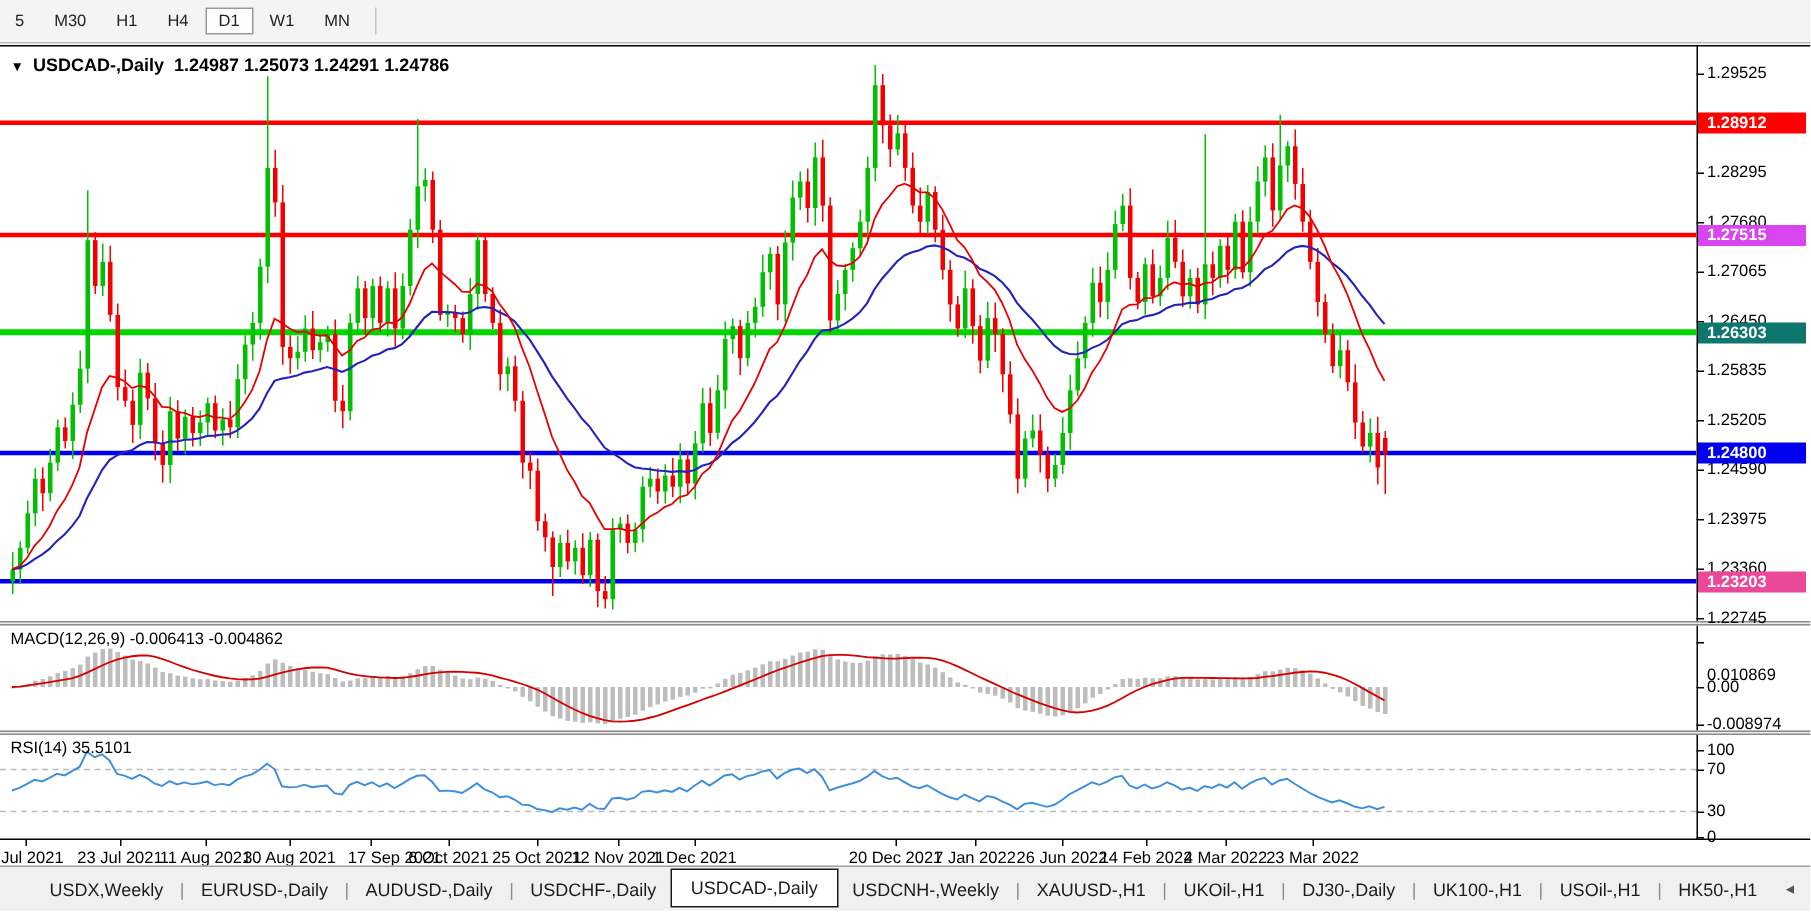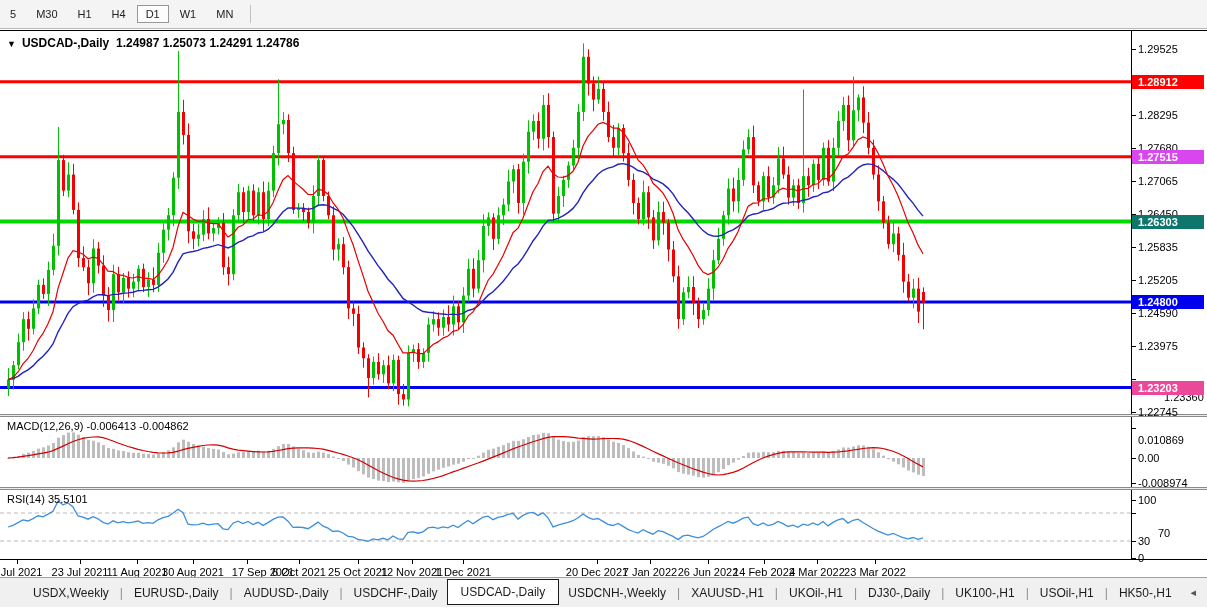--- a/index.html
+++ b/index.html
@@ -651,38 +651,38 @@
     <div class="ptick" style="top: 208px;">1.26450</div>
     <div class="pdash" style="top: 247px;"></div>
     <div class="ptick" style="top: 241px;">1.25835</div>
     <div class="pdash" style="top: 280px;"></div>
     <div class="ptick" style="top: 274px;">1.25205</div>
     <div class="pdash" style="top: 313px;"></div>
     <div class="ptick" style="top: 307px;">1.24590</div>
     <div class="pdash" style="top: 346px;"></div>
     <div class="ptick" style="top: 340px;">1.23975</div>
     <div class="pdash" style="top: 379px;"></div>
-    <div class="ptick" style="top: 391px; margin-left: 26px;">1.23360</div>
+    <div class="ptick" style="top: 373px;">1.23360</div>
     <div class="pdash" style="top: 412px;"></div>
     <div class="ptick" style="top: 406px;">1.22745</div>
     <div class="tag" style="top: 75px; background: rgb(255, 0, 0);">1.28912</div>
     <div class="tag" style="top: 150px; background: #d946ef;">1.27515</div>
     <div class="tag" style="top: 215px; background: #0f766e;">1.26303</div>
     <div class="tag" style="top: 295px; background: rgb(0, 0, 240);">1.24800</div>
     <div class="tag" style="top: 381px; background: #ec4899;">1.23203</div>
     <div class="pdash" style="top: 428px;"></div>
-    <div class="ptick" style="top: 434px;">0.010869</div>
+    <div class="ptick" style="top: 444px;">0.010869</div>
     <div class="pdash" style="top: 458px;"></div>
     <div class="ptick" style="top: 452px;">0.00</div>
     <div class="pdash" style="top: 483px;"></div>
     <div class="ptick" style="top: 477px;">-0.008974</div>
     <div class="pdash" style="top: 500px;"></div>
     <div class="ptick" style="top: 494px;">100</div>
     <div class="pdash" style="top: 513px;"></div>
-    <div class="ptick" style="top: 527px; margin-left: 20px;">70</div>
+    <div class="ptick" style="top: 507px;">70</div>
     <div class="pdash" style="top: 541px;"></div>
     <div class="ptick" style="top: 535px;">30</div>
     <div class="pdash" style="top: 558px;"></div>
     <div class="ptick" style="top: 552px;">0</div>
   </div>
 <div id="date-layer">
     <div class="ddash" style="left: 17px;"></div>
     <div class="dlabel" style="left: 17px;">5 Jul 2021</div>
     <div class="ddash" style="left: 80px;"></div>
     <div class="dlabel" style="left: 80px;">23 Jul 2021</div>

